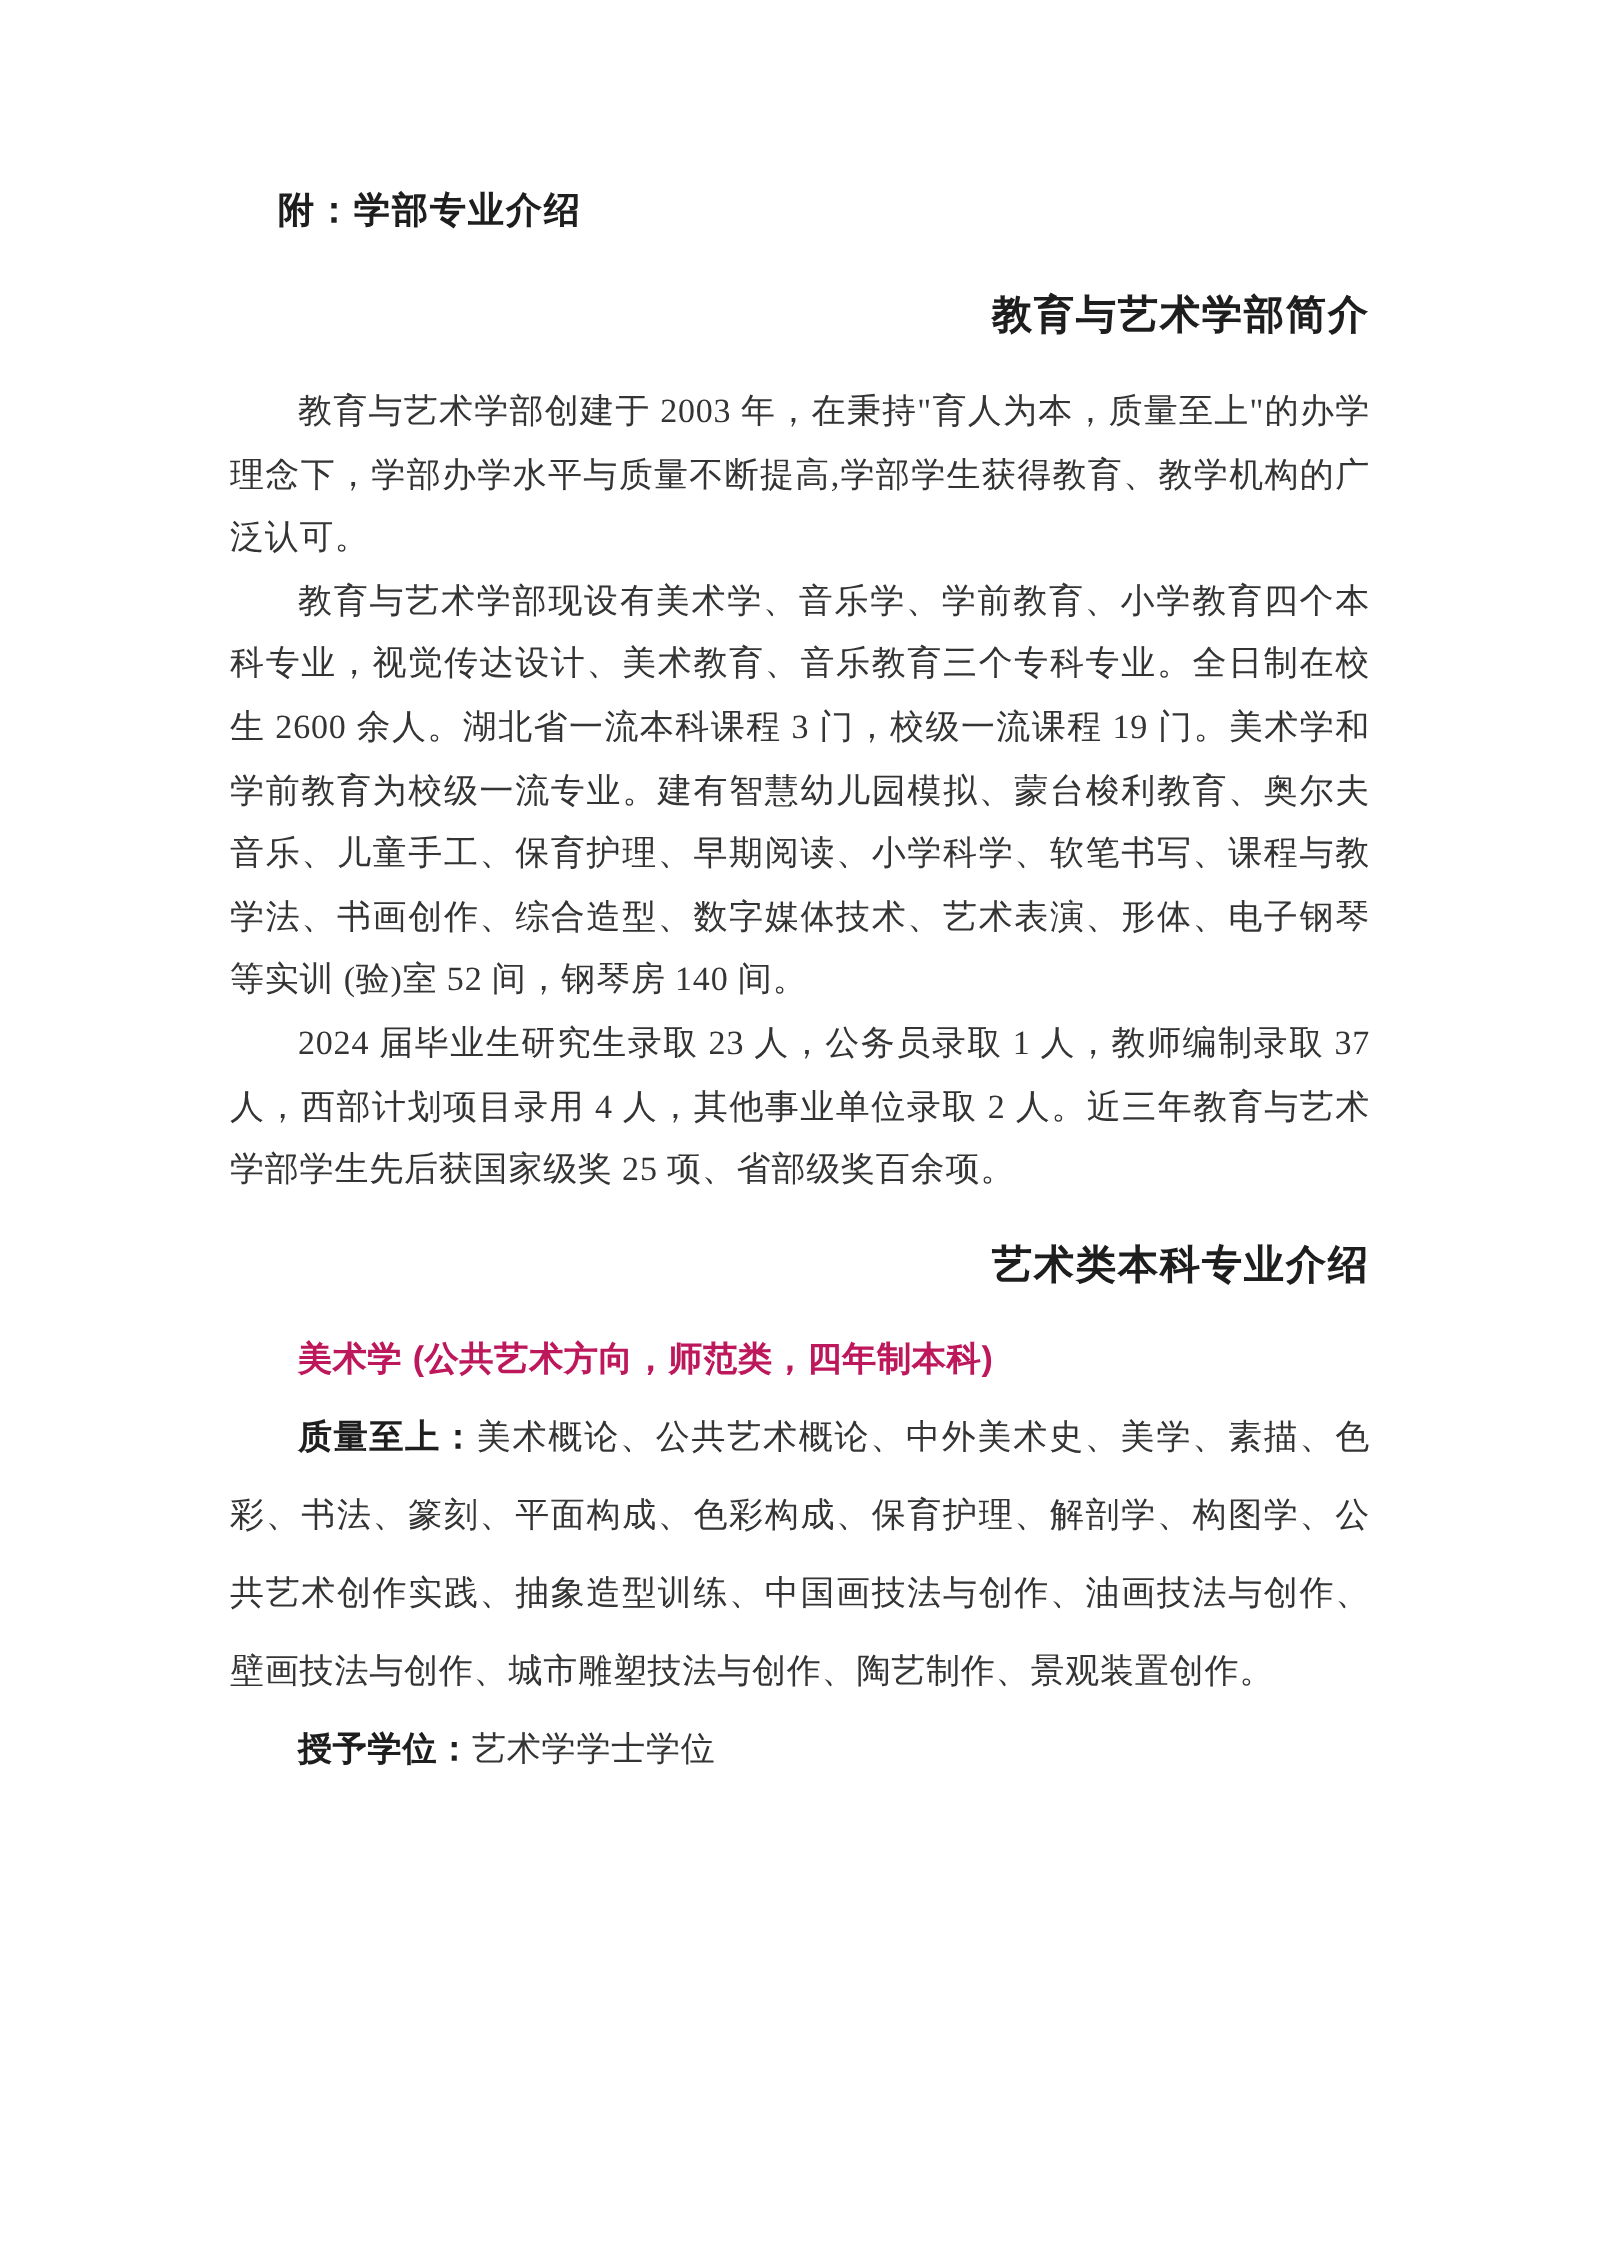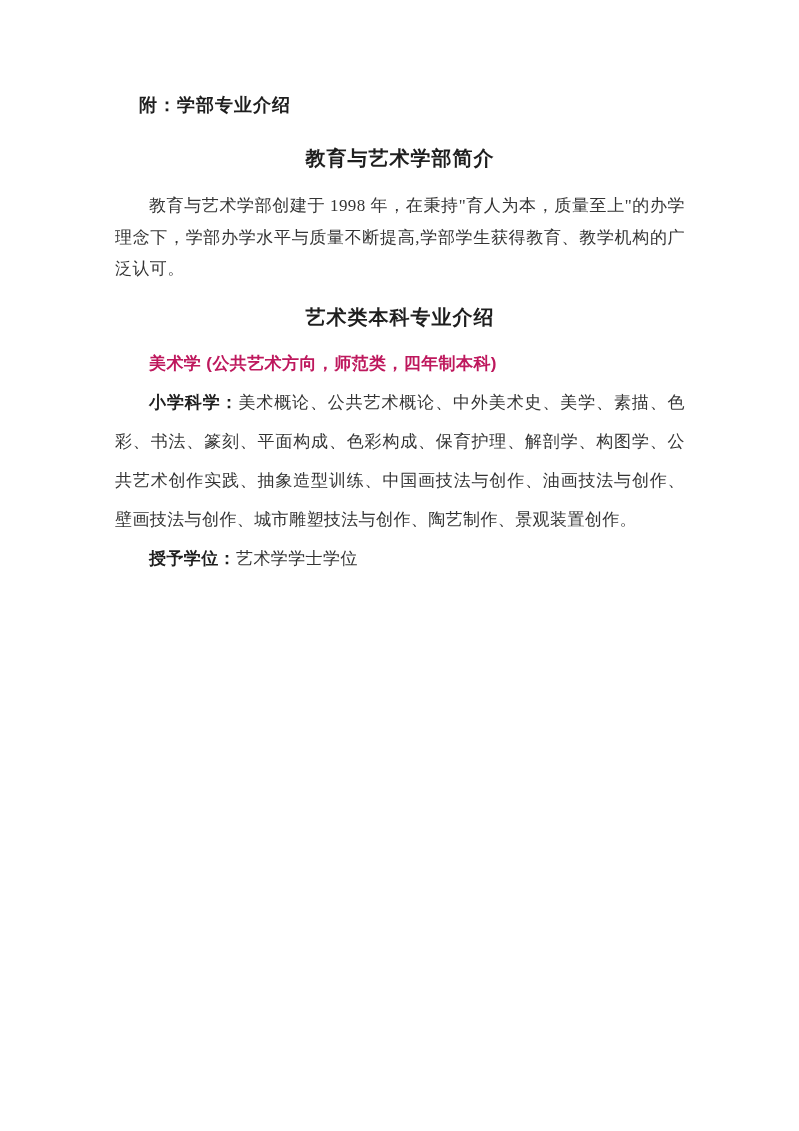--- a/index.html
+++ b/index.html
@@ -28,21 +28,21 @@
     line-height: 22px;
     letter-spacing: 1px;
     padding-left: 24px;
   }
   
   .section-title {
     font-family: "Liberation Sans", "DejaVu Sans", sans-serif;
     font-size: 20px;
     font-weight: 700;
     color: #1e1e1e;
-    text-align: center;
+    text-align: right;
     margin: 0;
     line-height: 24px;
     letter-spacing: 1px;
   }
   .title-1 { margin-top: 30px; margin-bottom: 20px; }
   .title-2 { margin-top: 20px; margin-bottom: 16px; }
   
   .body-para {
     font-size: 17px;
     line-height: 31.6px;
@@ -80,27 +80,29 @@
 </style>
 </head>
 <body>
 
 <div class="page">
 
   <h2 class="attachment-heading">附：学部专业介绍</h2>
 
   <h1 class="section-title title-1">教育与艺术学部简介</h1>
 
-  <p class="body-para">教育与艺术学部创建于 1998 年，在秉持"育人为本，质量至上"的办学理念下，学部办学水平与质量不断提高,学部学生获得教育、教学机构的广泛认可。</p>
+  <p class="body-para">教育与艺术学部创建于 2003 年，在秉持"育人为本，质量至上"的办学理念下，学部办学水平与质量不断提高,学部学生获得教育、教学机构的广泛认可。</p>
 
+  <p class="body-para">教育与艺术学部现设有美术学、音乐学、学前教育、小学教育四个本科专业，视觉传达设计、美术教育、音乐教育三个专科专业。全日制在校生 2600 余人。湖北省一流本科课程 3 门，校级一流课程 19 门。美术学和学前教育为校级一流专业。建有智慧幼儿园模拟、蒙台梭利教育、奥尔夫音乐、儿童手工、保育护理、早期阅读、小学科学、软笔书写、课程与教学法、书画创作、综合造型、数字媒体技术、艺术表演、形体、电子钢琴等实训 (验)室 52 间，钢琴房 140 间。</p>
 
+  <p class="body-para">2024 届毕业生研究生录取 23 人，公务员录取 1 人，教师编制录取 37 人，西部计划项目录用 4 人，其他事业单位录取 2 人。近三年教育与艺术学部学生先后获国家级奖 25 项、省部级奖百余项。</p>
 
   <h1 class="section-title title-2">艺术类本科专业介绍</h1>
 
   <p class="major-name">美术学 (公共艺术方向，师范类，四年制本科)</p>
 
 
-  <p class="body-para-loose"><span class="field-label">小学科学：</span><span>美术概论、公共艺术概论、中外美术史、美学、素描、色彩、书法、篆刻、平面构成、色彩构成、保育护理、解剖学、构图学、公共艺术创作实践、抽象造型训练、中国画技法与创作、油画技法与创作、壁画技法与创作、城市雕塑技法与创作、陶艺制作、景观装置创作。</span></p>
+  <p class="body-para-loose"><span class="field-label">质量至上：</span><span>美术概论、公共艺术概论、中外美术史、美学、素描、色彩、书法、篆刻、平面构成、色彩构成、保育护理、解剖学、构图学、公共艺术创作实践、抽象造型训练、中国画技法与创作、油画技法与创作、壁画技法与创作、城市雕塑技法与创作、陶艺制作、景观装置创作。</span></p>
 
   <p class="body-para-loose"><span class="field-label">授予学位：</span><span>艺术学学士学位</span></p>
 
 
 </div>
 
 </body></html>

